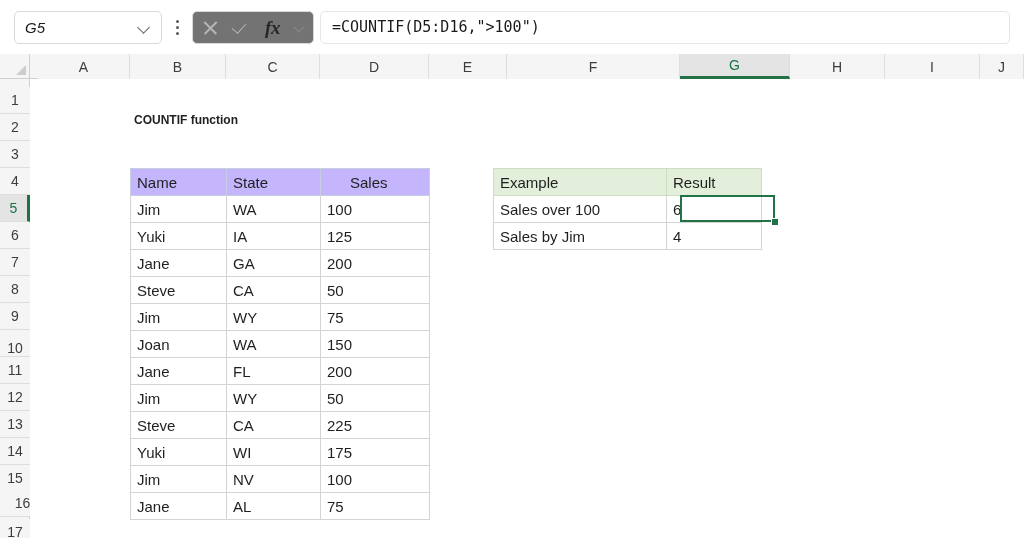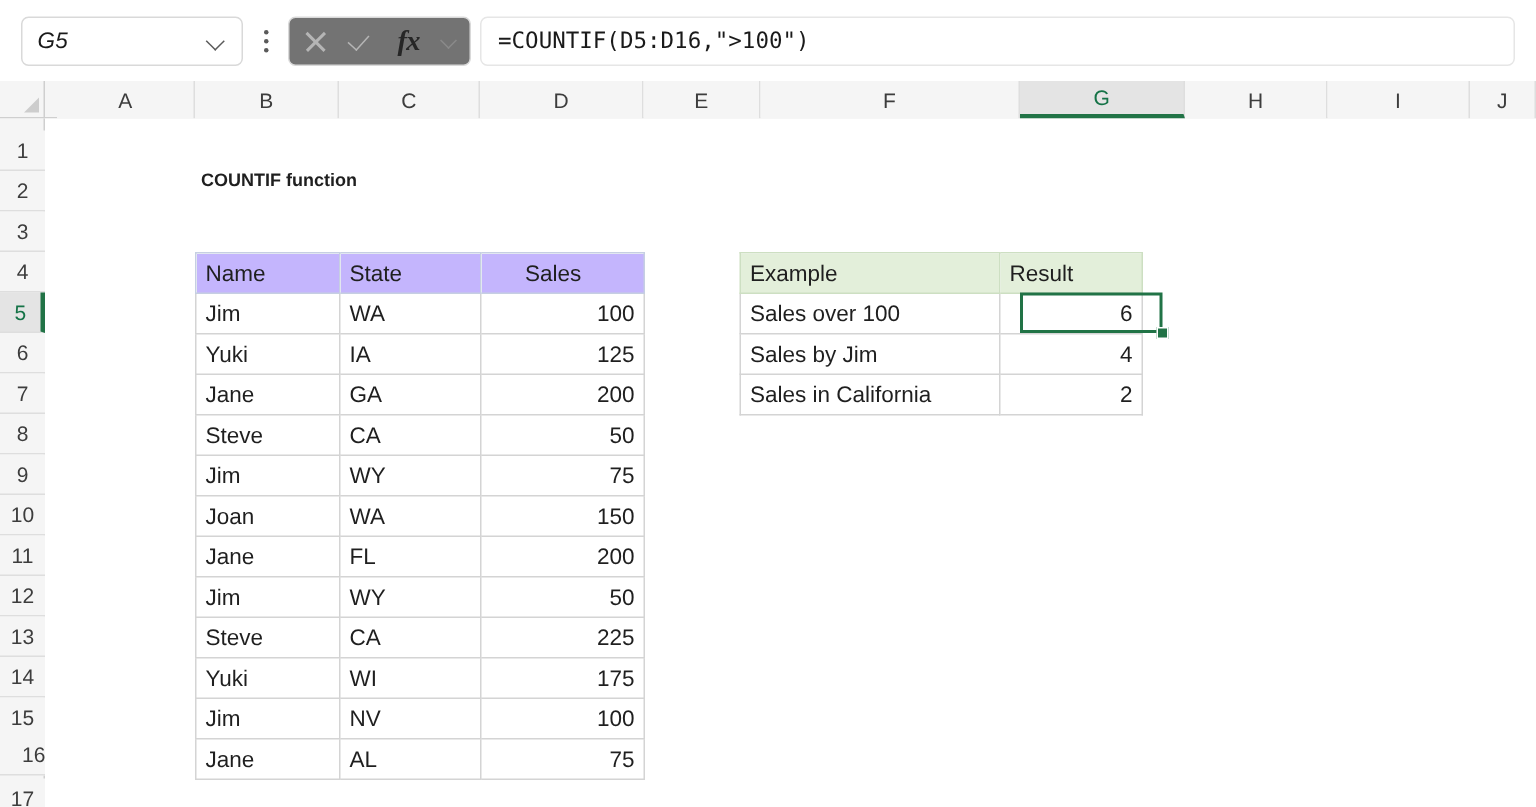--- a/index.html
+++ b/index.html
@@ -258,21 +258,21 @@
     background: #ffffff;
   }
   .xl-table td.hdr-blue {
     background: #c4b5fd;
     border-color: #c6cfe2;
   }
   .xl-table td.hdr-green {
     background: #e3efda;
     border-color: #cddfc2;
   }
-  .num { text-align: right; padding-right: 9px; }
+  .num { padding-right: 9px; }
 
   
   #selection {
     position: absolute;
     border: 2px solid #217346;
     box-sizing: border-box;
     pointer-events: none;
   }
   #fill-handle {
     position: absolute;
@@ -365,21 +365,21 @@
       </div>
       <div class="rowcell" style="top: 170px; height: 27px;">
         <span>7</span>
       </div>
       <div class="rowcell" style="top: 197px; height: 27px;">
         <span>8</span>
       </div>
       <div class="rowcell" style="top: 224px; height: 27px;">
         <span>9</span>
       </div>
-      <div class="rowcell" style="top: 251px; height: 27px;">
+      <div class="rowcell" style="top: 251px; height: 27px; align-items: flex-end;">
         <span>10</span>
       </div>
       <div class="rowcell" style="top: 278px; height: 27px;">
         <span>11</span>
       </div>
       <div class="rowcell" style="top: 305px; height: 27px;">
         <span>12</span>
       </div>
       <div class="rowcell" style="top: 332px; height: 27px;">
         <span>13</span>
@@ -478,24 +478,20 @@
             <td class="hdr-green" style="width: 173px;">Example</td>
             <td class="hdr-green" style="width: 95px;">Result</td>
           </tr>
           <tr>
             <td>Sales over 100</td>
             <td class="num">6</td>
           </tr>
           <tr>
             <td>Sales by Jim</td>
             <td class="num">4</td>
-          </tr>
-          <tr>
-            <td>Sales in California</td>
-            <td class="num">2</td>
           </tr>
         </tbody>
     </table>
 
     <div id="selection" style="left: 650px; top: 116px; width: 95px; height: 27px;"></div>
     <div id="fill-handle" style="left: 741px; top: 139px;"></div>
   </div>
 </div>
 
 </body></html>

